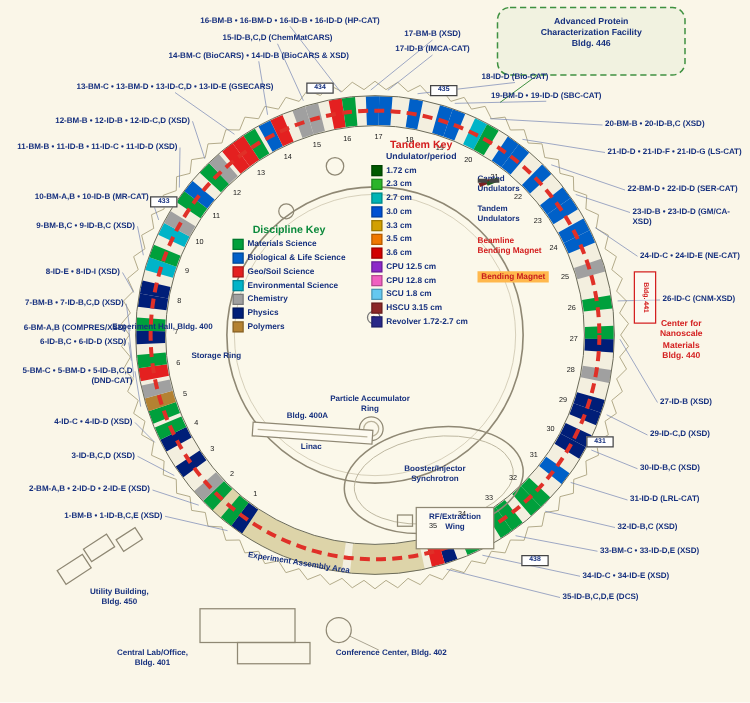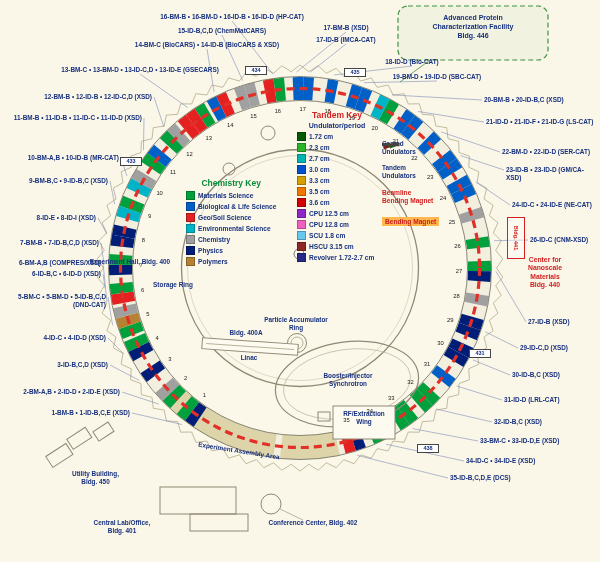--- a/index.html
+++ b/index.html
@@ -261,21 +261,21 @@
 
   <div id="tags">
       <div class="tag" style="left: 120px; top: 157px; width: 18px;">433</div>
       <div class="tag" style="left: 245px; top: 66px; width: 18px;">434</div>
       <div class="tag" style="left: 344px; top: 68px; width: 18px;">435</div>
       <div class="tag" style="left: 469px; top: 349px; width: 18px;">431</div>
       <div class="tag" style="left: 417px; top: 444px; width: 18px;">438</div>
     </div>
 
   <div class="key-box" id="discipline-key" style="left:186px;top:178px;">
-    <div class="key-title" id="dk-title" style="color: rgb(12, 138, 60);">Chemistry Key</div>
+    <div class="key-title" id="dk-title" style="color: rgb(12, 138, 60);">Discipline Key</div>
     <div id="dk-rows">
         <div class="key-row">
           <span class="swatch" style="background: rgb(0, 160, 60);"></span>
           <span class="key-label">Materials Science</span>
         </div>
         <div class="key-row">
           <span class="swatch" style="background: rgb(0, 96, 200);"></span>
           <span class="key-label">Biological &amp; Life Science</span>
         </div>
         <div class="key-row">

